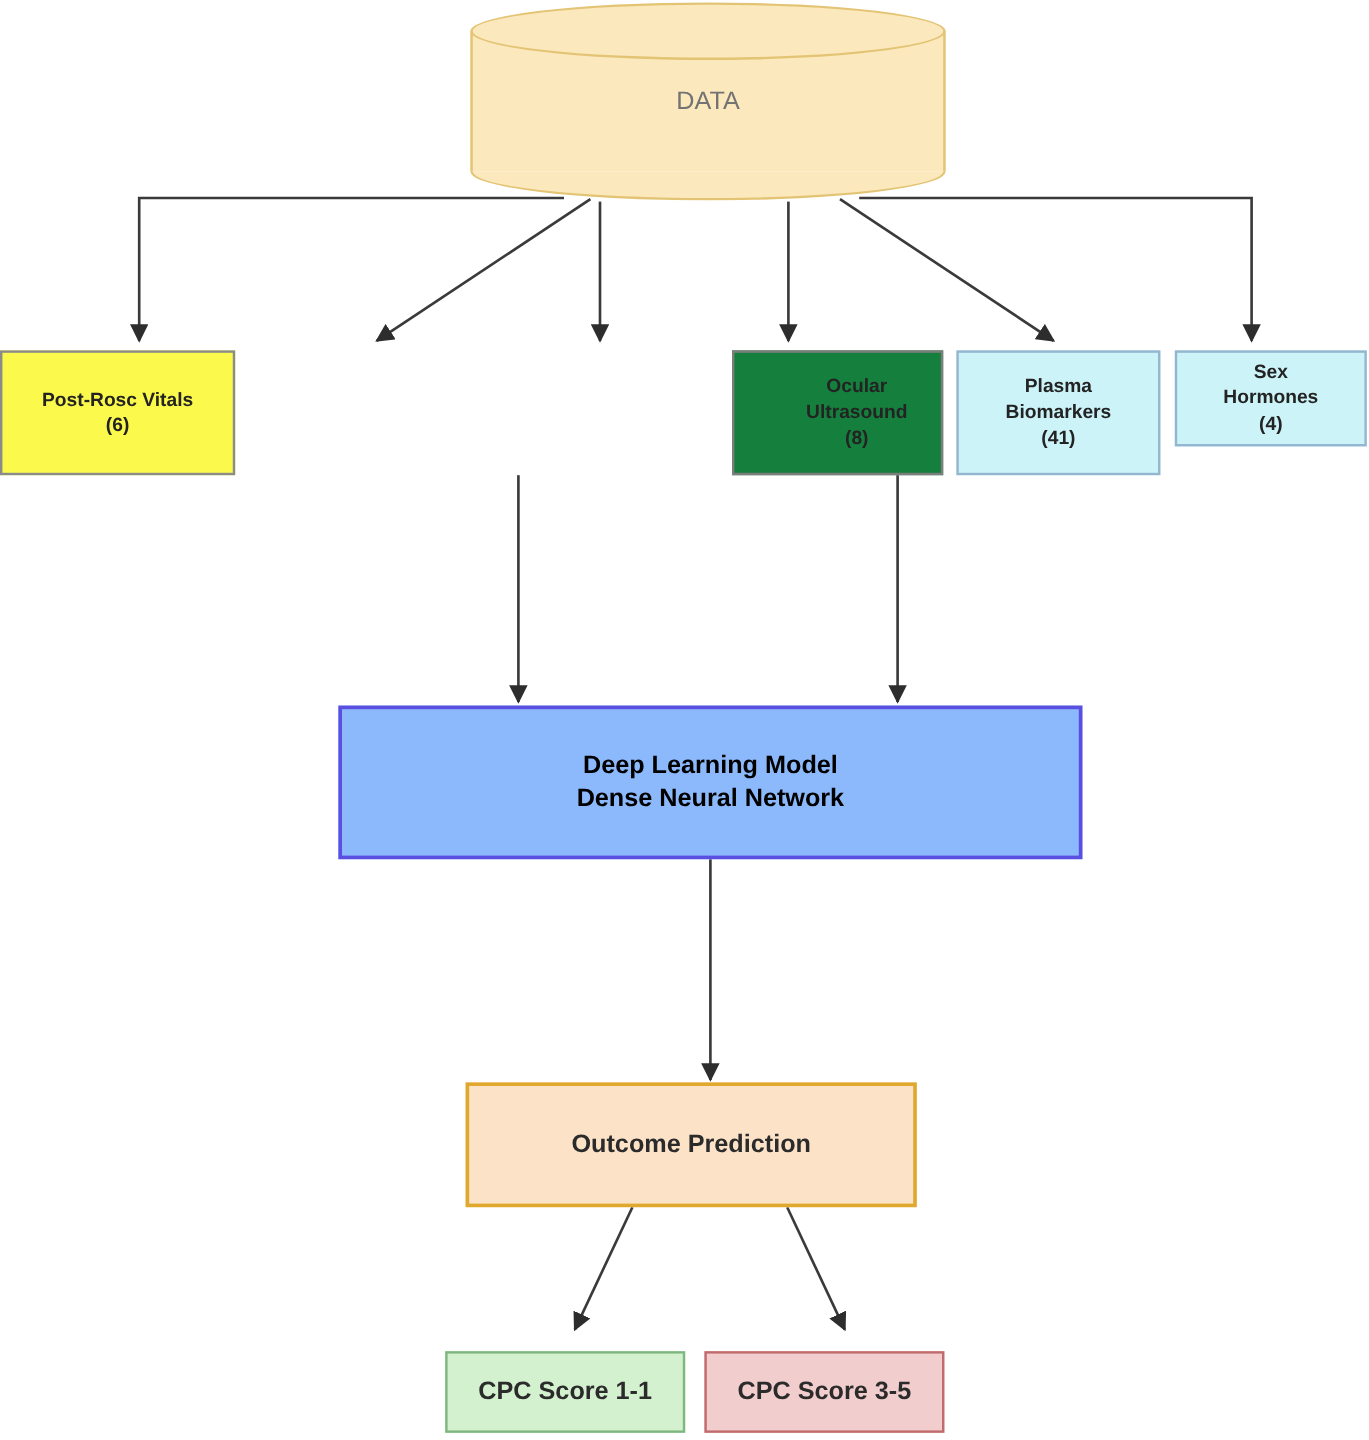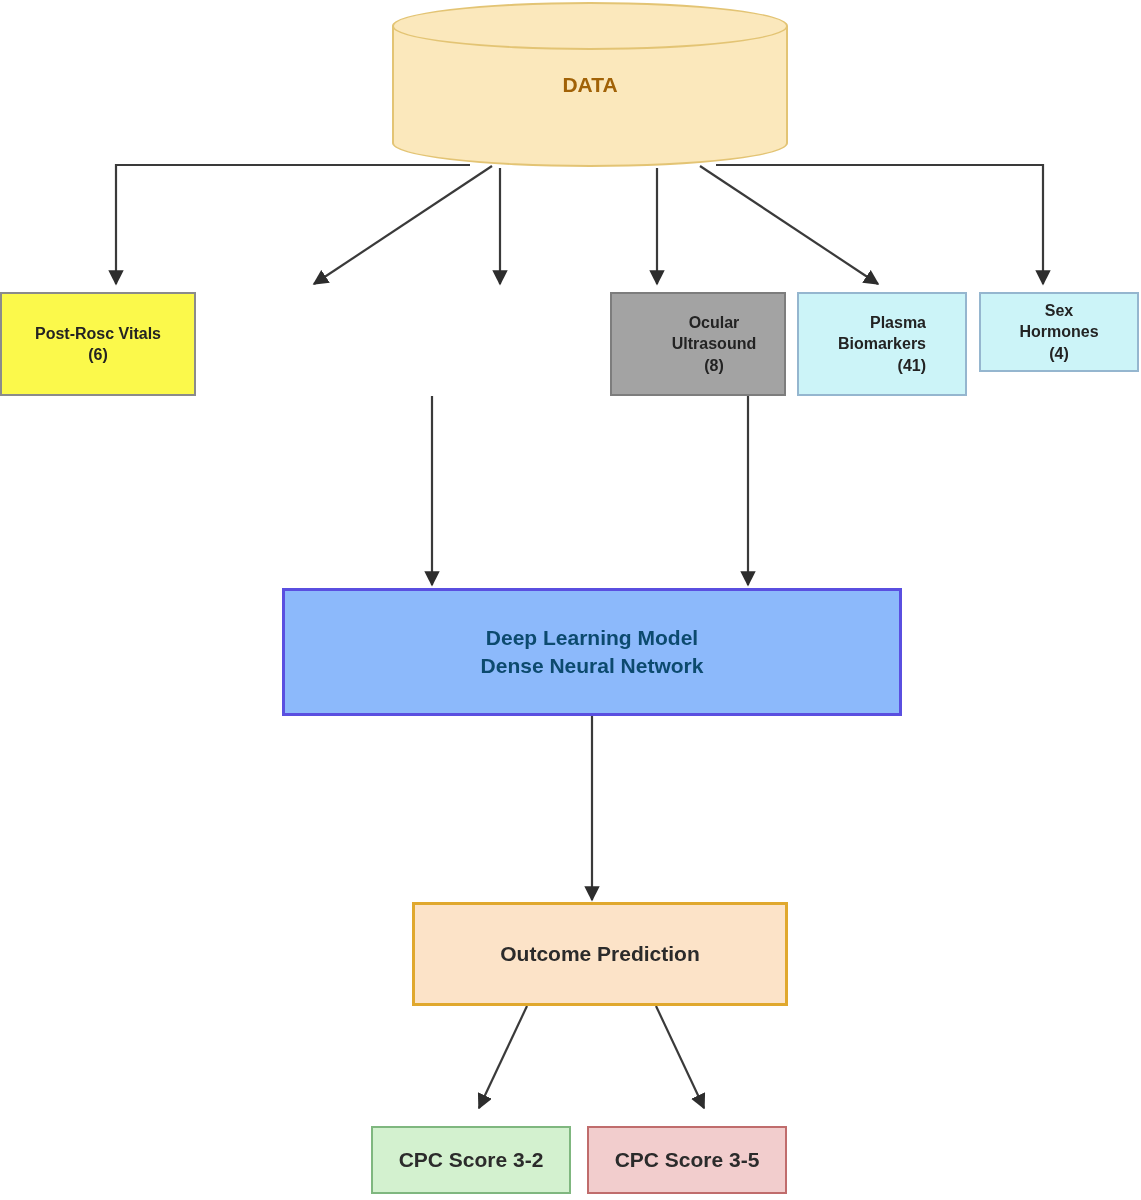--- a/index.html
+++ b/index.html
@@ -82,53 +82,53 @@
   .db-label {
     position: absolute;
     left: 0;
     right: 0;
     top: 0;
     bottom: 0;
     display: flex;
     align-items: center;
     justify-content: center;
     font-size: 21px;
-    font-weight: 700;
-    color: #a16207;
+    font-weight: 400;
+    color: #737373;
   }
 
   
   .src {
     border-width: 2px;
     border-style: solid;
     font-size: 16px;
     font-weight: 700;
     padding: 2px 6px;
   }
   .src-yellow {
     background: #fbf94b;
     border-color: #8b8b8b;
   }
   .src-cyan {
     background: #ccf4f8;
     border-color: #95b6cf;
   }
   .src-cyan-dark {
-    background: #a3a3a3;
+    background: #15803d;
     border-color: #7d7d7d;
     padding-left: 38px;
   }
 
   
   .model {
     background: #8cb9fb;
     border: 3px solid #5a4fe0;
     font-size: 21px;
     font-weight: 700;
-    color: #0c4a6e;
+    color: #000000;
   }
 
   
   .outcome {
     background: #fce3c8;
     border: 3px solid #e0a82e;
     font-size: 21px;
     font-weight: 700;
     color: #2b2b2b;
   }
@@ -201,42 +201,42 @@
   </div>
 
 
 
   <div class="node src src-cyan-dark" style="left:610px; top:292px; width:176px; height:104px;">
     <span>Ocular
 Ultrasound
 (8)</span>
   </div>
 
-  <div class="node src src-cyan" style="left:797px; top:292px; width:170px; height:104px;text-align:right;">
+  <div class="node src src-cyan" style="left:797px; top:292px; width:170px; height:104px;">
     <span>Plasma
 Biomarkers
 (41)</span>
   </div>
 
   <div class="node src src-cyan" style="left:979px; top:292px; width:160px; height:80px;">
     <span>Sex
 Hormones
 (4)</span>
   </div>
 
   <div class="node model" style="left:282px; top:588px; width:620px; height:128px;">
     <span>Deep Learning Model
 Dense Neural Network</span>
   </div>
 
-  <div class="node outcome" style="left:412px; top:902px; width:376px; height:104px;">
+  <div class="node outcome" style="left:388px; top:902px; width:376px; height:104px;">
     <span>Outcome Prediction</span>
   </div>
 
   <div class="node result result-good" style="left:371px; top:1126px; width:200px; height:68px;">
-    <span>CPC Score 3-2</span>
+    <span>CPC Score 1-1</span>
   </div>
 
   <div class="node result result-bad" style="left:587px; top:1126px; width:200px; height:68px;">
     <span>CPC Score 3-5</span>
   </div>
 
 </div>
 
 </body></html>

